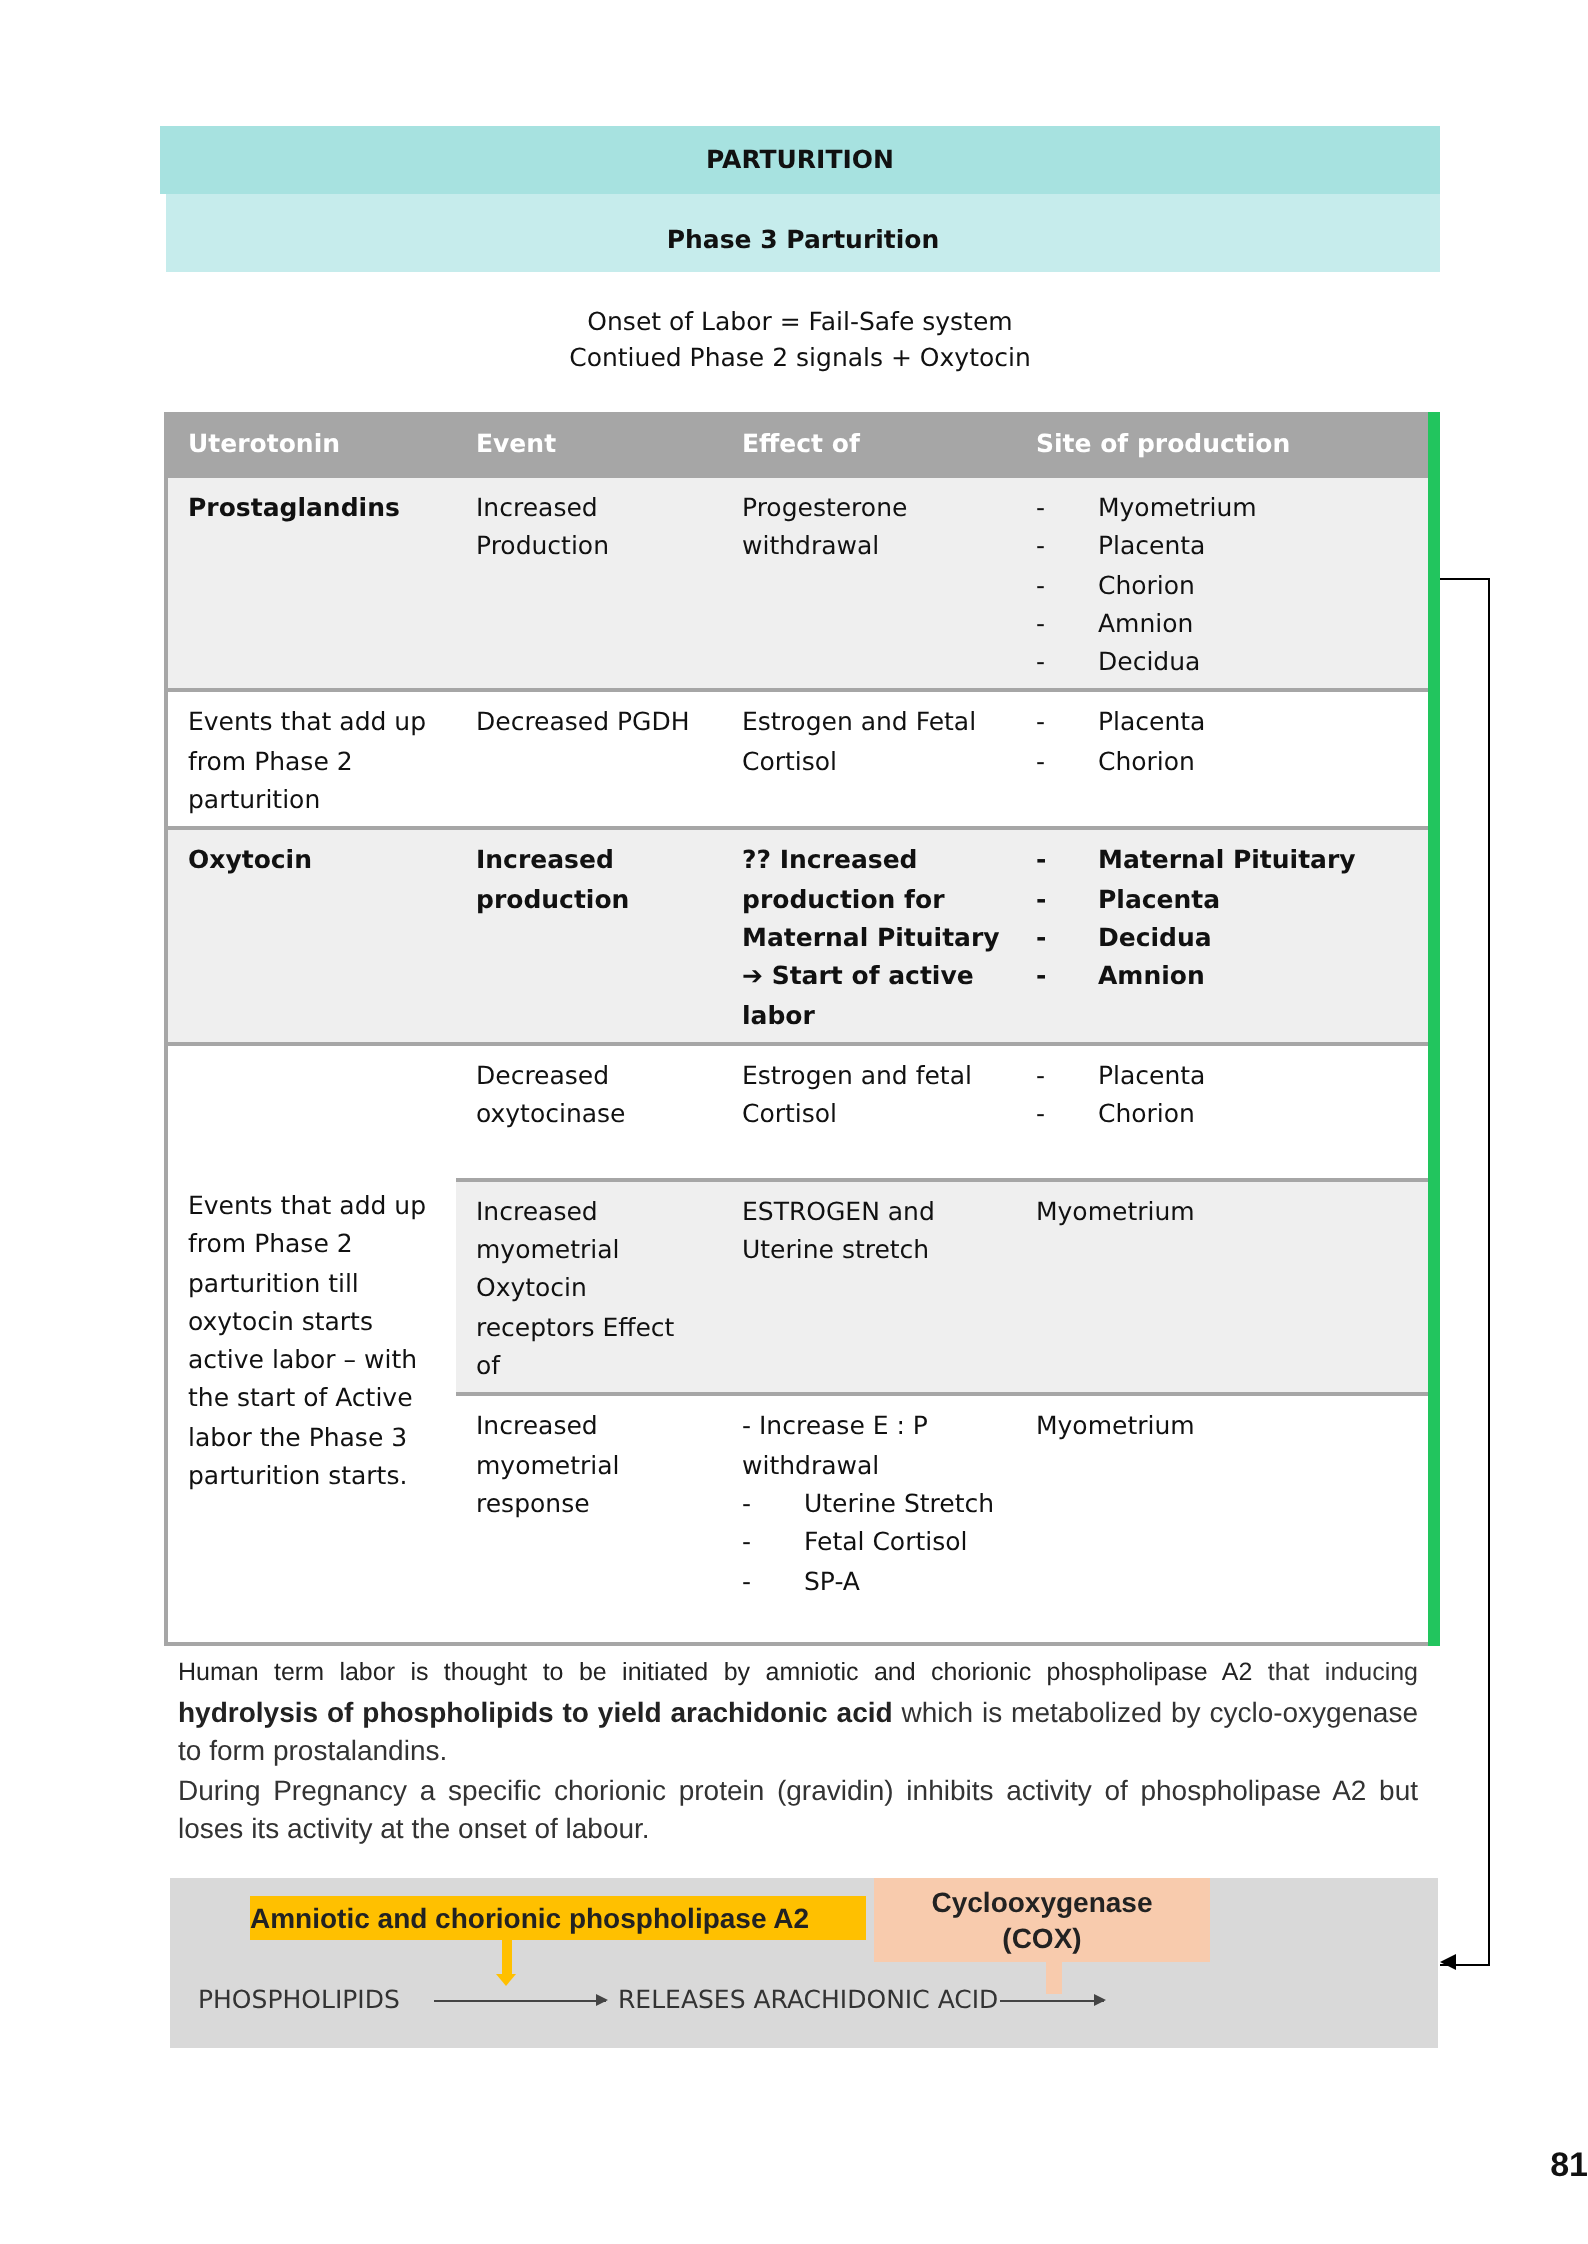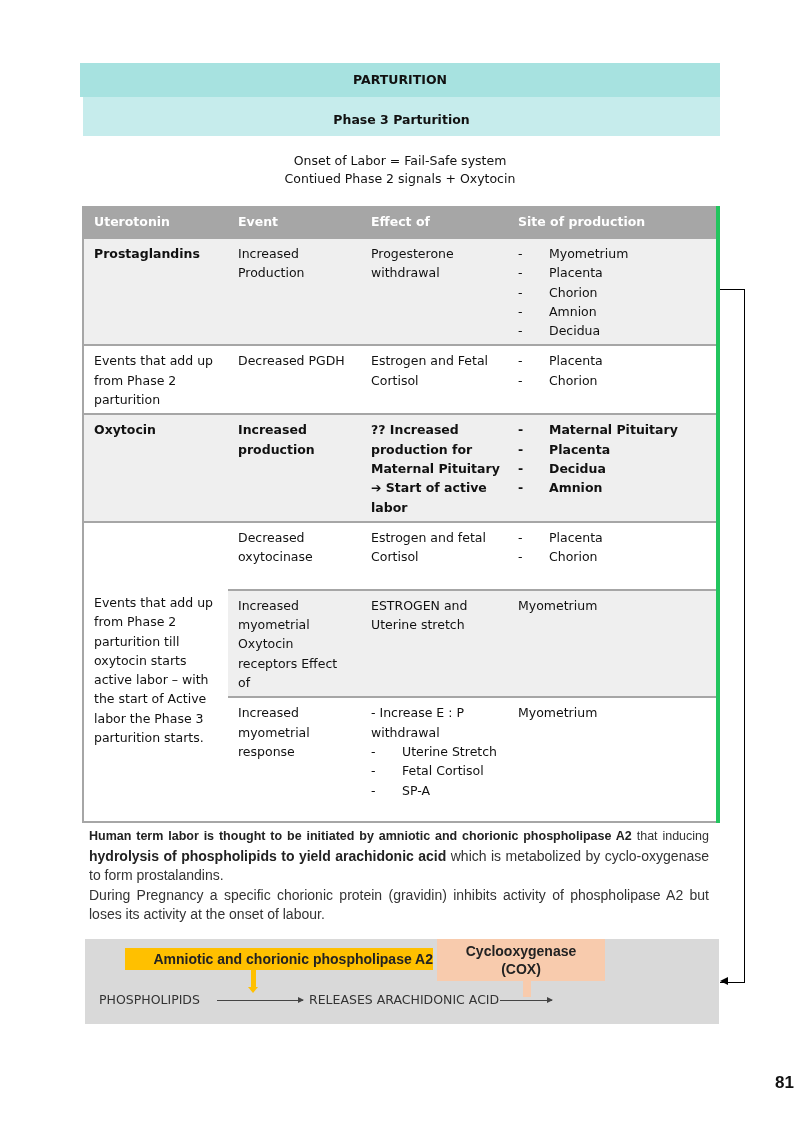--- a/index.html
+++ b/index.html
@@ -15,33 +15,33 @@
   .subbanner .t2 { text-decoration:underline; display:block; }
   .intro { position:absolute; left:80px; top:152px; width:640px; text-align:center;
            font-size:12.5px; line-height:18px; }
   .intro .b { font-weight:normal; }
   table.main { position:absolute; left:82px; top:206px; width:638px; border-collapse:collapse;
                font-size:12.5px; line-height:19.3px; }
   table.main th { background:#a6a6a6; color:#ffffff; text-align:left; font-weight:bold;
                   height:31px; padding:0 8px 0 10px; }
   table.main td { vertical-align:top; padding:5px 8px 4px 10px;
                   border-top:2px solid #a6a6a6; }
-  table.main { border-left:2px solid #a6a6a6; border-right:4px solid #22c55e; border-bottom:2px solid #a6a6a6; }
+  table.main { border-left:2px solid #a6a6a6; border-right:6px solid #22c55e; border-bottom:2px solid #a6a6a6; }
   tr.shade td.sh { background:#efefef; }
   .bold { font-weight:bold; }
   ul.dash { list-style:none; margin:0; padding:0; }
   ul.dash li { position:relative; padding-left:31px; }
   ul.dash li .d { position:absolute; left:0; }
   .para { position:absolute; left:89px; top:826px; width:620px; font-size:14px;
           line-height:19.5px; text-align:justify; font-family:"Liberation Sans", sans-serif; color:#333; }
-  .para .small-b { font-weight:bold; font-size:12.5px; color:#222; }
+  .para .small-b { font-weight:normal; font-size:12.5px; color:#222; }
   .para .big-b { font-weight:bold; color:#222; }
   .flow { position:absolute; left:85px; top:939px; width:634px; height:85px; background:#d9d9d9; }
   .enz1 { position:absolute; left:40px; top:9px; width:308px; height:22px; background:#ffc000;
-          text-align:right; font-weight:bold; font-size:14px; line-height:22px;
+          text-align:left; font-weight:bold; font-size:14px; line-height:22px;
           font-family:"Liberation Sans", sans-serif; color:#222; }
   .enz2 { position:absolute; left:352px; top:0; width:168px; height:42px; background:#f8cbad;
           text-align:center; font-weight:bold; font-size:14px; line-height:18px; padding-top:3px;
           box-sizing:border-box; font-family:"Liberation Sans", sans-serif; color:#222; }
   .node { position:absolute; font-size:12.5px; font-family:"DejaVu Sans", sans-serif; color:#333; }
   .n1 { left:14px; top:53px; }
   .n2 { left:224px; top:53px; }
   .n3 { left:470px; top:42px; text-align:center; font-size:14.5px; line-height:17px;
         font-family:"Liberation Sans", sans-serif; }
   .arr { position:absolute; height:1px; background:#444; }

